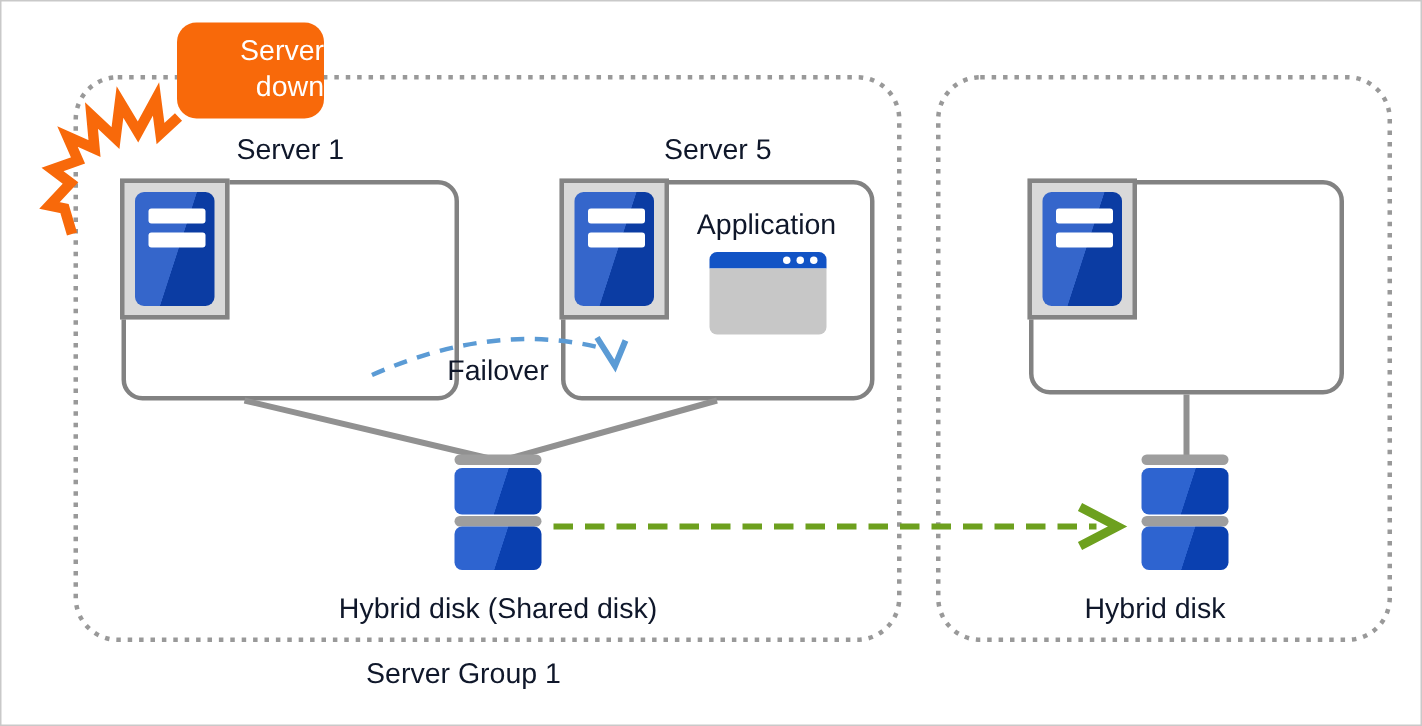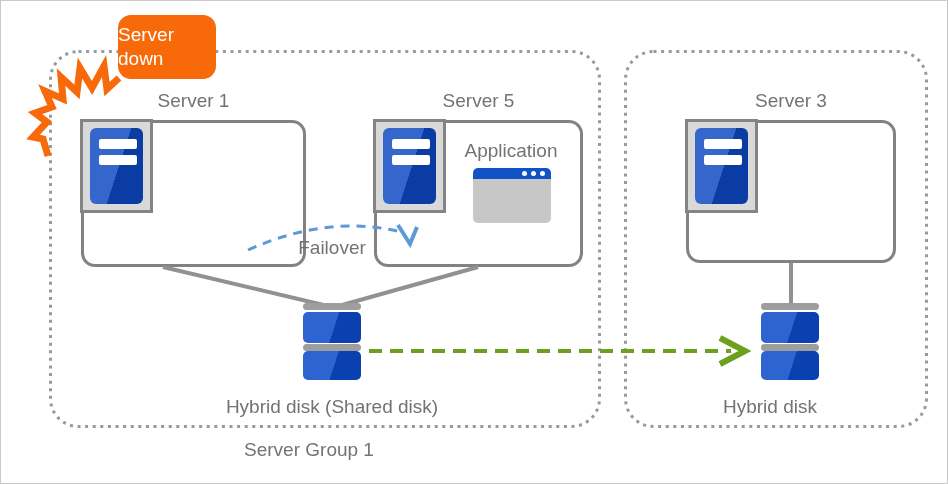--- a/index.html
+++ b/index.html
@@ -11,21 +11,21 @@
   svg.layer { position: absolute; left: 0; top: 0; width: 946px; height: 482px; pointer-events: none; }
   .svg-bg { z-index: 1; }
   .sbox {
     position: absolute; background: #ffffff;
     border: 3px solid var(--box_border_gray); border-radius: 14px; z-index: 2;
   }
   .svg-fg { z-index: 3; }
   .icon { position: absolute; z-index: 4; }
   .lbl {
     position: absolute; z-index: 5; font-size: 19px; line-height: 22px;
-    color: #737373; text-align: center; white-space: nowrap;
+    color: #0f172a; text-align: center; white-space: nowrap;
   }
   
   .server-frame {
     width: 73px; height: 94px; background: var(--icon_frame_gray);
     border: 3px solid #848484; position: absolute;
   }
   .tower {
     position: absolute; left: 7px; top: 6px; width: 53px; height: 76px; border-radius: 6px;
     background: linear-gradient(108deg, var(--server_blue_light) 53%, var(--server_blue_dark) 53.5%);
   }
@@ -46,21 +46,21 @@
     height: 11px; background: var(--app_titlebar_blue); border-radius: 5px 5px 0 0;
     display: flex; align-items: center; justify-content: flex-end; gap: 4px; padding-right: 6px;
   }
   .appbar .dot { width: 5px; height: 5px; border-radius: 50%; background: #fff; }
   .appbody { height: 44px; background: #C7C7C7; border-radius: 0 0 5px 5px; }
   
   .badge {
     position: absolute; left: 117px; top: 14px; width: 98px; height: 64px;
     border-radius: 13px; background: var(--accent_orange); color: #ffffff;
     font-size: 19px; line-height: 24px; display: flex; flex-direction: column;
-    align-items: flex-start; justify-content: center; z-index: 6; text-align: center;
+    align-items: flex-end; justify-content: center; z-index: 6; text-align: center;
   }
 </style>
 </head>
 <body>
 
 <div class="canvas">
 
   <svg class="layer svg-bg" viewBox="0 0 946 482">
     <rect x="49.5" y="50.5" width="549" height="375" rx="28" style="fill:none;stroke:var(--group_border_gray);stroke-width:3;stroke-dasharray:3 4.6"></rect>
     <rect x="624.5" y="50.5" width="301" height="375" rx="28" style="fill:none;stroke:var(--group_border_gray);stroke-width:3;stroke-dasharray:3 4.6"></rect>
@@ -122,20 +122,19 @@
     <div class="dplate p2"></div>
   </div>
 
   <div class="badge">
     <div>Server</div>
     <div>down</div>
   </div>
 
   <div class="lbl" style="left:80px;top:89px;width:225px">Server 1</div>
   <div class="lbl" style="left:373px;top:89px;width:209px">Server 5</div>
-  <div class="lbl" style="left:685px;top:89px;width:210px">Server 3</div>
   <div class="lbl" style="left:450px;top:139px;width:120px">Application</div>
   <div class="lbl" style="left:271px;top:236px;width:120px">Failover</div>
   <div class="lbl" style="left:181px;top:395px;width:300px">Hybrid disk (Shared disk)</div>
   <div class="lbl" style="left:694px;top:395px;width:150px">Hybrid disk</div>
   <div class="lbl" style="left:158px;top:438px;width:300px">Server Group 1</div>
 
 </div>
 
 </body></html>

